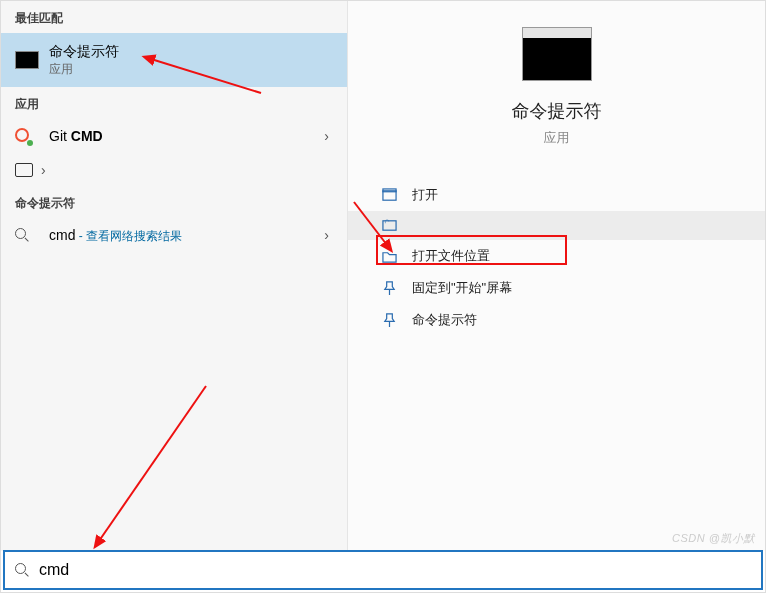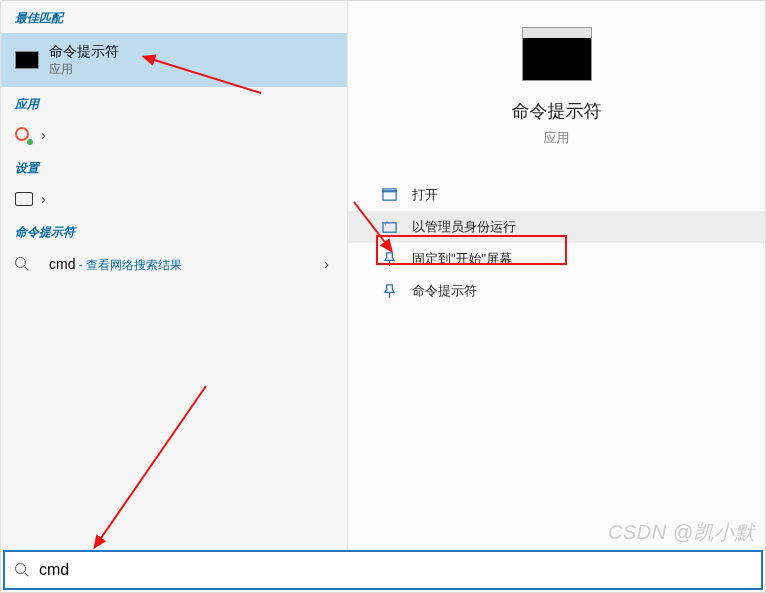--- a/index.html
+++ b/index.html
@@ -23,22 +23,21 @@
     width: 347px;
     border-right: 1px solid #e5e5e5;
     background: #f6f6f6;
     display: flex;
     flex-direction: column;
   }
   .section-header {
     font-size: 12px;
     font-weight: 600;
     padding: 9px 14px 6px;
-    color: #0369a1;
-    font-style: italic;
+    color: #404040;
   }
   .result-row {
     display: flex;
     align-items: center;
     padding: 8px 14px;
     cursor: default;
   }
   .result-row.best {
     background: #bfdcef;
     padding: 10px 14px;
@@ -196,21 +195,21 @@
     border: none;
     outline: none;
     font-size: 16px;
     flex: 1;
     background: transparent;
   }
   .watermark {
     position: absolute;
     right: 10px;
     bottom: 46px;
-    font-size: 20px;
+    font-size: 11px;
     color: #ccc;
     font-style: italic;
     letter-spacing: 0.5px;
     z-index: 5;
   }
 </style>
 </head>
 <body>
 
 <div class="main-area">
@@ -227,24 +226,26 @@
         <div class="sub">应用</div>
       </div>
     </div>
 
     <div class="section-header">应用</div>
 
     <div class="result-row">
       <div class="icon-box">
           <div class="git-icon"></div>
         </div>
+      <div class="result-text">
+        <span class="title"><span>Git </span><span class="bold-part">CMD</span></span>
+      </div>
       <div class="chevron">›</div>
     </div>
 
-    <div class="section-header">设置</div>
 
     <div class="result-row">
       <div class="icon-box">
           <div class="settings-icon"></div>
         </div>
       <div class="chevron">›</div>
     </div>
 
     <div class="section-header">命令提示符</div>
 
@@ -274,21 +275,28 @@
         </span>
         <span class="action-label">打开</span>
       </div>
       <div class="action-item hover">
         <span class="aicon">
           <svg viewBox="0 0 16 16">
               <rect x="1" y="3" width="14" height="10" fill="none" stroke="#2b6cb0" stroke-width="1.3"></rect>
               <path d="M11 6 L11 3 A3 3 0 0 1 17 3" fill="none" stroke="#2b6cb0" stroke-width="1" transform="translate(-3,2) scale(0.6)"></path>
             </svg>
         </span>
-        <span class="action-label">以管理员身份运行</span>
+      </div>
+      <div class="action-item">
+        <span class="aicon">
+          <svg viewBox="0 0 16 16">
+              <path d="M1 4 h5 l2 2 h7 v8 h-14 z" fill="none" stroke="#2b6cb0" stroke-width="1.3"></path>
+            </svg>
+        </span>
+        <span class="action-label">打开文件位置</span>
       </div>
       <div class="action-item">
         <span class="aicon">
           <svg viewBox="0 0 16 16">
               <path d="M5 1 h6 v5 l2 3 h-10 l2-3 z M8 9 v6" fill="none" stroke="#2b6cb0" stroke-width="1.3"></path>
             </svg>
         </span>
         <span class="action-label">固定到"开始"屏幕</span>
       </div>
       <div class="action-item">

